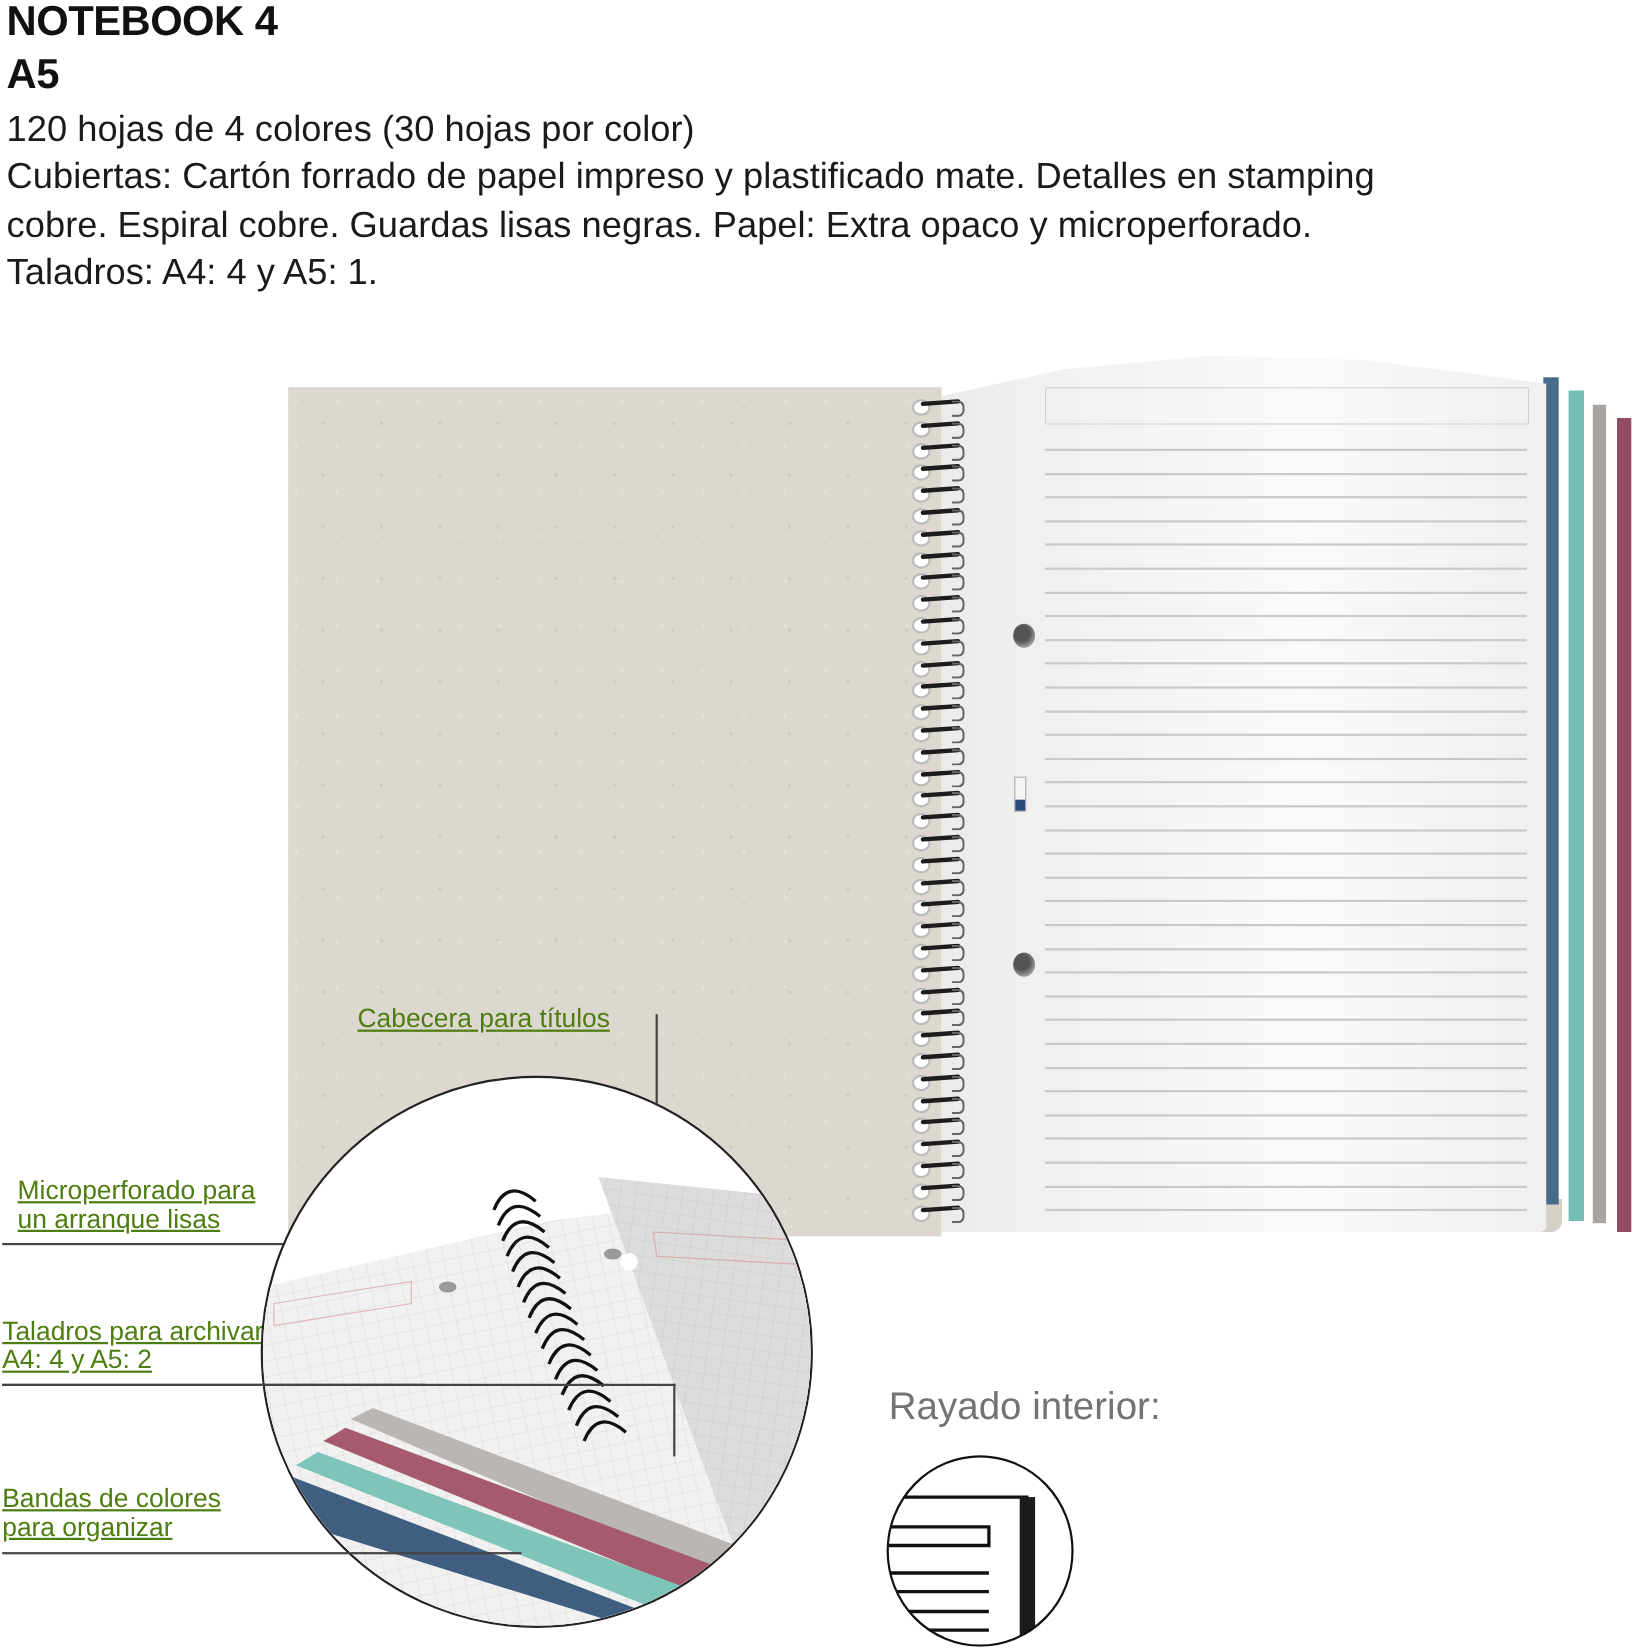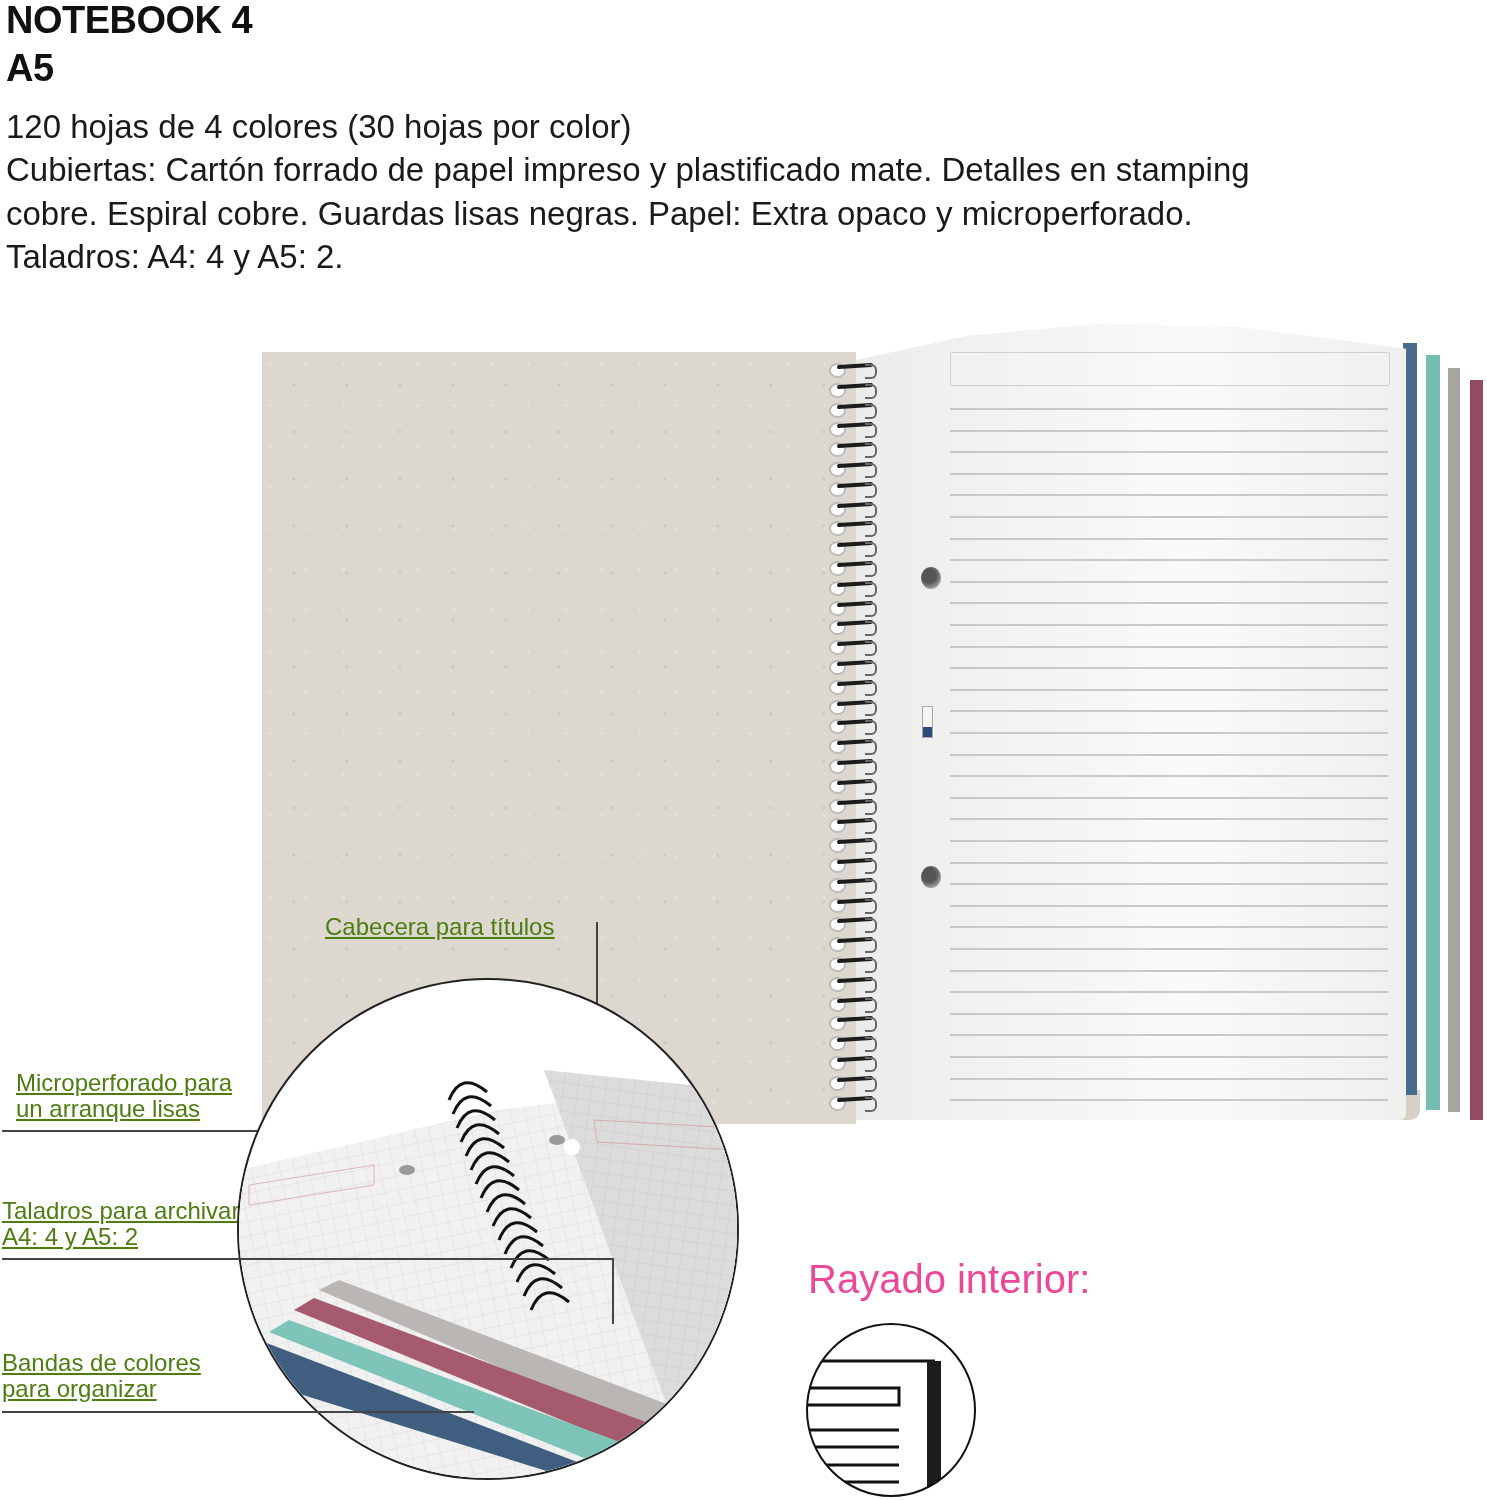--- a/index.html
+++ b/index.html
@@ -4,21 +4,21 @@
 <style>
   html, body { margin:0; padding:0; background:#ffffff; }
   body { width:1487px; height:1500px; position:relative; overflow:hidden;
          font-family:"Liberation Sans", sans-serif; color:#1a1a1a; }
   .abs { position:absolute; }
 
   
   .title { left:6px; font-weight:bold; font-size:38px; line-height:44px; letter-spacing:-0.5px; color:#111; }
   #title1 { top:-2px; }
   #title2 { top:46px; }
-  .desc { left:6px; font-size:33px; line-height:43.5px; color:#1a1a1a; width:1300px;margin-top:10px; }
+  .desc { left:6px; font-size:33px; line-height:43.5px; color:#1a1a1a; width:1300px; }
   #desc1 { top:95px; }
   #desc2 { top:138px; }
 
   
   #cover { left:262px; top:352px; width:594px; height:772px; background:#dcd7cf;
            background-image:
              radial-gradient(circle at 20% 30%, rgba(255,255,255,0.25) 0 1px, transparent 2px),
              radial-gradient(circle at 60% 70%, rgba(120,110,100,0.15) 0 1px, transparent 2px);
            background-size: 37px 41px, 53px 47px; }
   #pages-stack { left:860px; top:1090px; width:560px; height:30px; background:#d6d0c5; border-radius:0 0 10px 0; }
@@ -48,31 +48,31 @@
   #lbl-micro { left:16px; top:1070px; }
   #lbl-taladros { left:2px; top:1198px; }
   #lbl-bandas { left:2px; top:1350px; }
   .line { position:absolute; background:#444; }
 
   
   #detail { left:237px; top:978px; width:498px; height:498px; border-radius:50%; border:2px solid #222; overflow:hidden; background:#fff; }
   #detail-svg { position:absolute; left:0; top:0; }
 
   
-  #lbl-rayado { left:808px; top:1259px; font-size:40px; line-height:40px; color:#ec4899; }
+  #lbl-rayado { left:808px; top:1259px; font-size:35px; line-height:40px; color:#737373; }
   #ruling-icon { left:805px; top:1322px; }
   #ruling-text { left:1022px; top:1366px; font-size:48px; line-height:50px; color:#1a1a1a; letter-spacing:0.5px; }
 </style>
 </head>
 <body>
 
 <div class="abs title" id="title1">NOTEBOOK 4</div>
 <div class="abs title" id="title2">A5</div>
 <div class="abs desc" id="desc1">120 hojas de 4 colores (30 hojas por color)</div>
-<div class="abs desc" id="desc2">Cubiertas: Cartón forrado de papel impreso y plastificado mate. Detalles en stamping cobre. Espiral cobre. Guardas lisas negras. Papel: Extra opaco y microperforado. Taladros: A4: 4 y A5: 2.</div>
+<div class="abs desc" id="desc2">Cubiertas: Cartón forrado de papel impreso y plastificado mate. Detalles en stamping cobre. Espiral cobre. Guardas lisas negras. Papel: Extra opaco y microperforado. Taladros: A4: 4 y A5: 1.</div>
 
 <div>
   <div class="abs" id="cover"></div>
   <div class="abs" id="pages-stack"></div>
   <div class="band" id="band-rose"></div>
   <div class="band" id="band-grey"></div>
   <div class="band" id="band-teal"></div>
   <div class="band" id="band-blue"></div>
   <div class="abs" id="page"></div>
   <div class="abs" id="page-header-box"></div>

